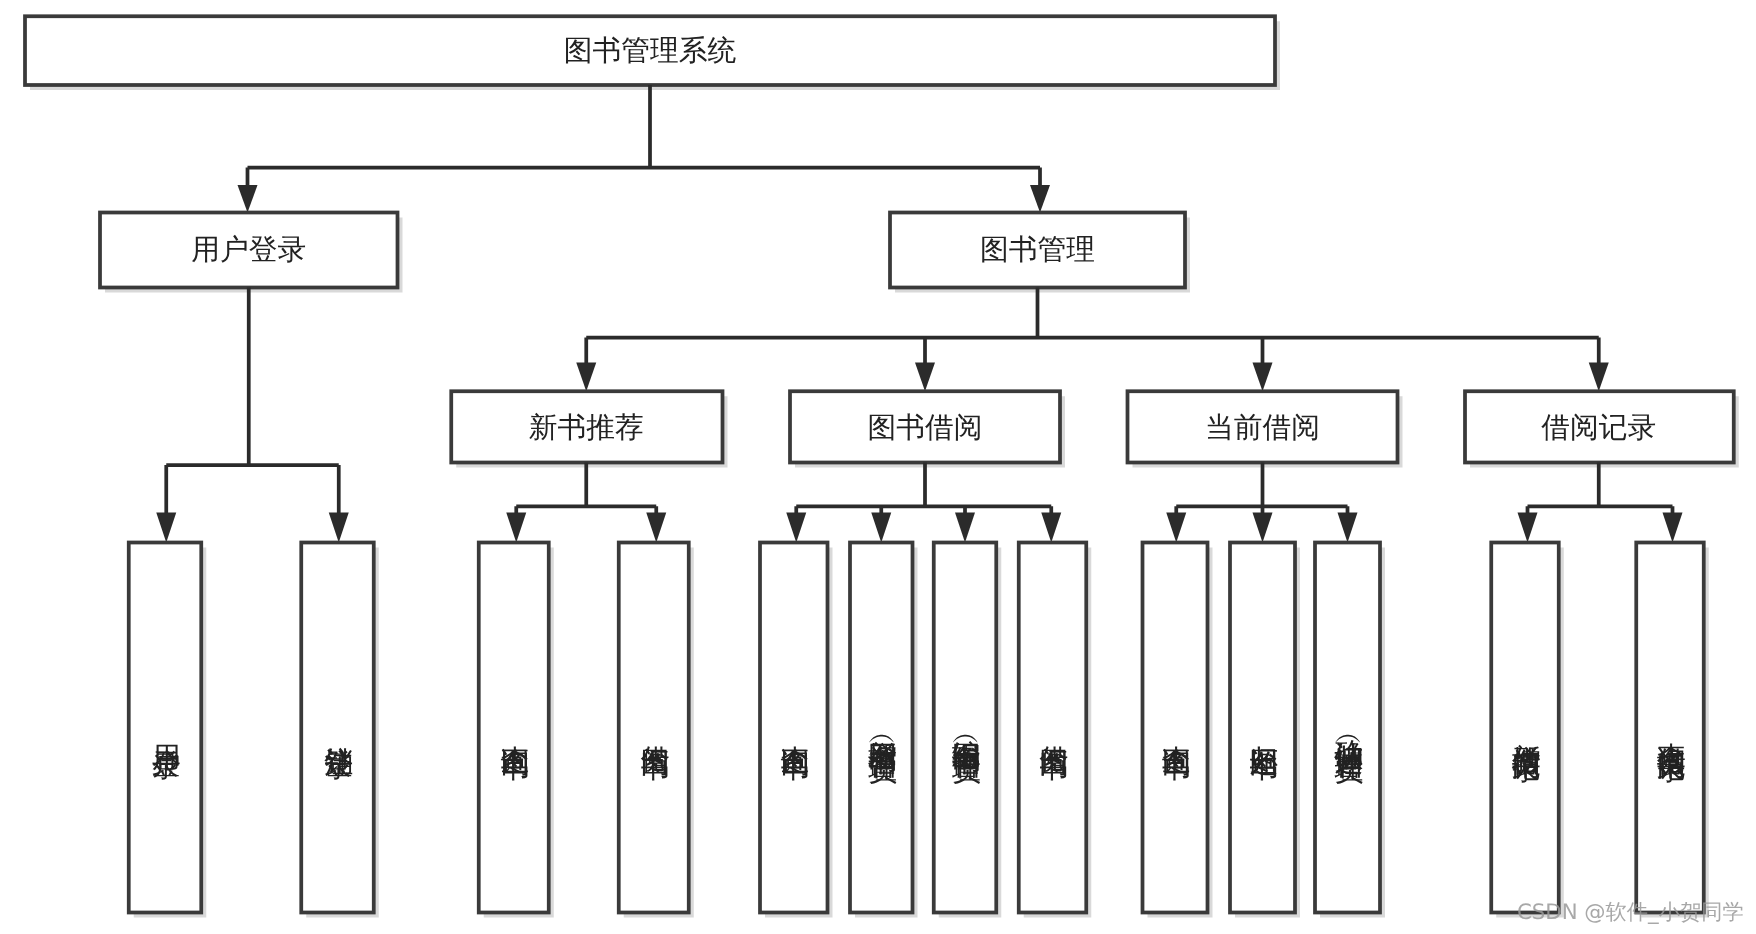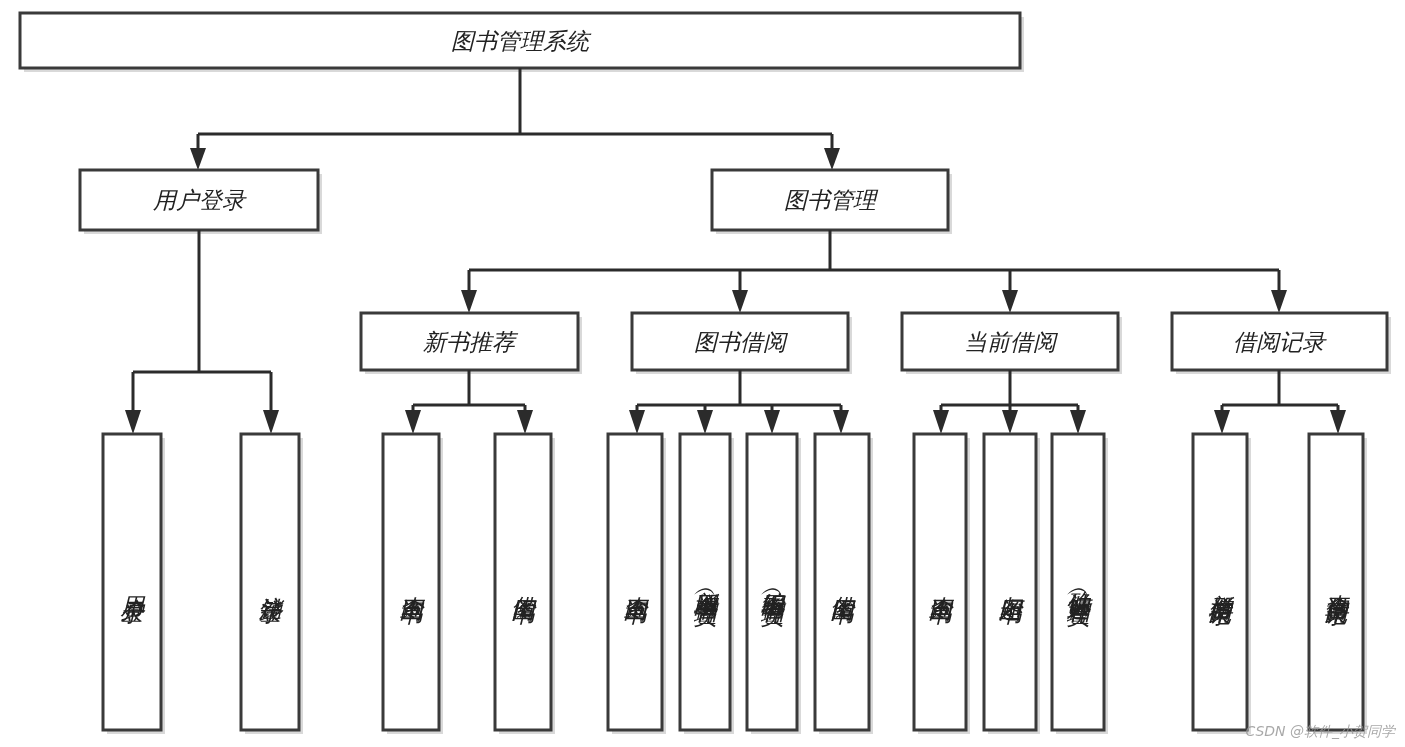--- a/index.html
+++ b/index.html
@@ -11,21 +11,20 @@
     width: 1405px;
     height: 747px;
     font-family: "DejaVu Sans", "Liberation Sans", sans-serif;
     overflow: hidden;
   }
   #diagram-root {
     position: relative;
     width: 1405px;
     height: 747px;
     background: #ffffff;
-    font-style: italic;
   }
   svg.flow {
     position: absolute;
     top: 0;
     left: 0;
     width: 1405px;
     height: 747px;
   }
   .node-box {
     fill: #ffffff;
@@ -65,21 +64,21 @@
     align-items: center;
     justify-content: center;
     white-space: nowrap;
     pointer-events: none;
   }
   .watermark {
     position: absolute;
     right: 10px;
     bottom: 6px;
     font-family: "DejaVu Sans", "Liberation Sans", sans-serif;
-    font-size: 14px;
+    font-size: 17px;
     color: #9a9a9a;
     opacity: 0.85;
     white-space: nowrap;
   }
 </style>
 </head>
 <body>
 
 <div id="diagram-root">
 

